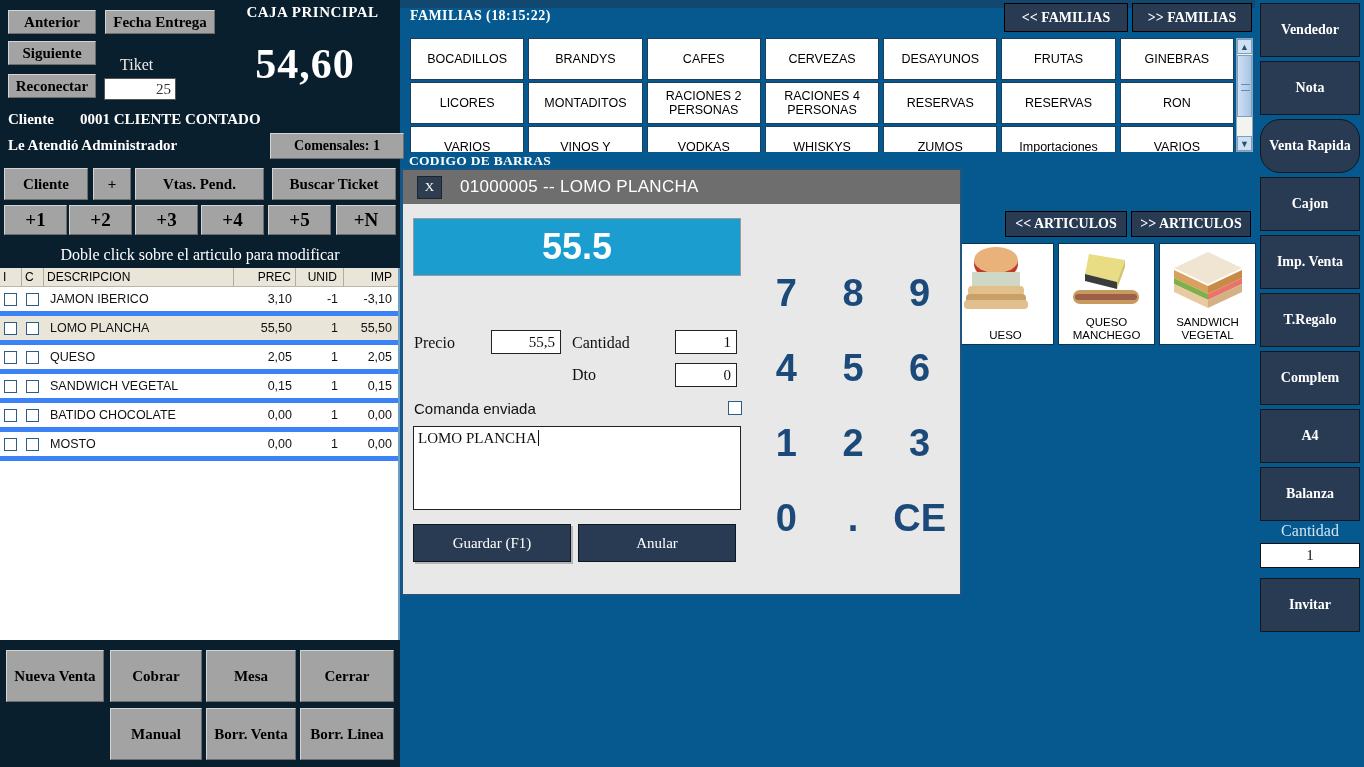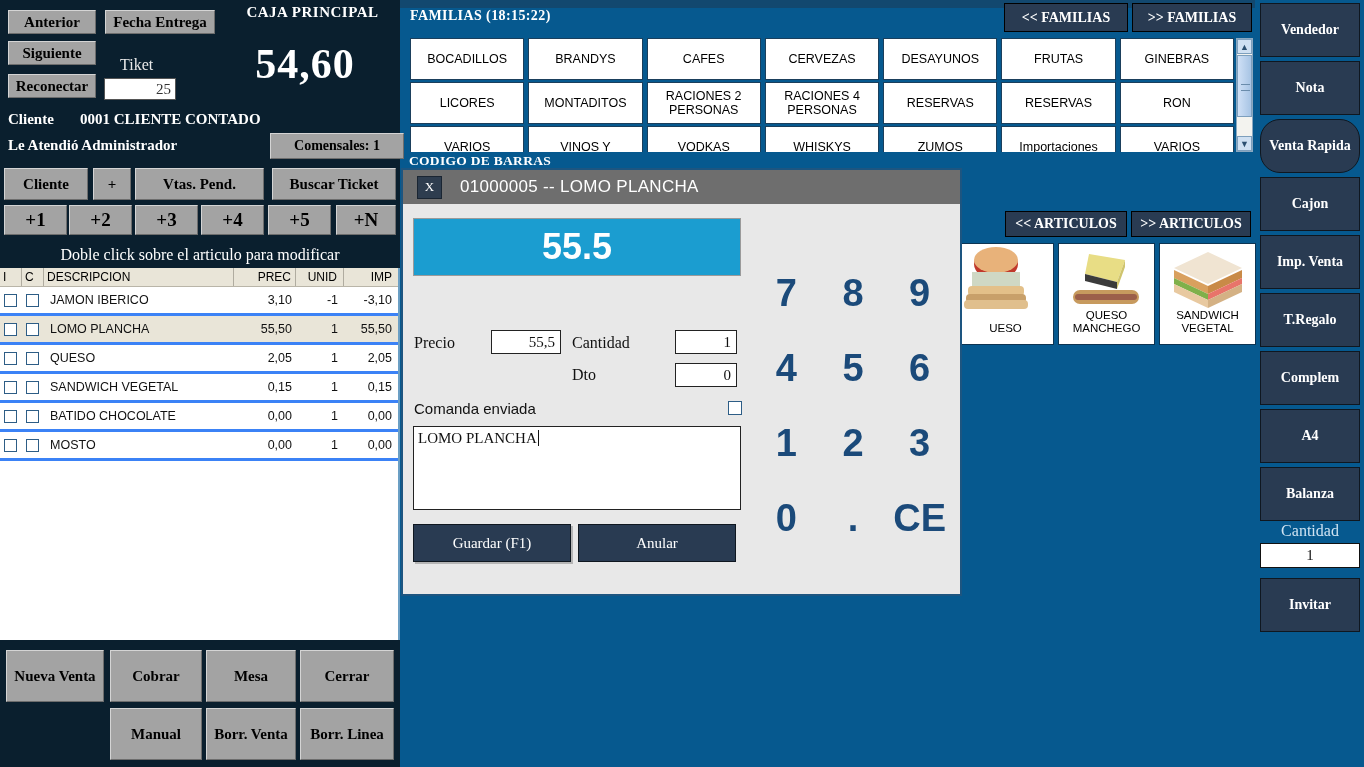--- a/index.html
+++ b/index.html
@@ -110,21 +110,21 @@
   .col-desc { flex: 1; }
   .col-prec { width: 62px; justify-content: flex-end; padding-right: 4px; }
   .col-unid { width: 48px; justify-content: flex-end; padding-right: 6px; }
   .col-imp  { width: 54px; justify-content: flex-end; padding-right: 6px; border-right: none !important;}
 
   .item-row {
     display: flex; height: 29px; align-items: center;
     font-family: "Liberation Sans", sans-serif;
     font-size: 12.5px; color: #111;
     background: #fff;
-    border-bottom: 3px solid #3b82f6;
+    border-bottom: 5px solid #3b82f6;
   }
   .item-row.selected { background: #e9e5d8; }
   .item-row > div { height: 100%; display: flex; align-items: center; }
   .cb {
     width: 13px; height: 13px; background: #fff;
     border: 1px solid #2d5d86; margin-left: 4px; display:block;
   }
   .item-row .col-i, .item-row .col-c { justify-content: flex-start; }
   .item-row .col-desc { padding-left: 6px; }
 
@@ -220,21 +220,21 @@
     width: 97px; height: 102px;
     background: #fff; border: 1px solid #0d3452;
     position: relative; overflow: hidden; cursor: pointer;
     display:flex; flex-direction:column; justify-content:flex-end; align-items:center;
   }
   .art-img { position:absolute; left:0; top:2px; width:97px; height:70px; }
   .art-label {
     position: relative; z-index: 2;
     font-family: "Liberation Sans", sans-serif;
     font-size: 11.5px; color:#000; text-align:center;
-    line-height: 13px; padding-bottom: 9px; width:100%;
+    line-height: 13px; padding-bottom: 2px; width:100%;
   }
 
   
   #modal {
     position: absolute; left: 401px; top: 168px;
     width: 561px; height: 428px;
     background: #e8e8e8;
     border: 2px solid #1d5580;
   }
   #modal-titlebar {

